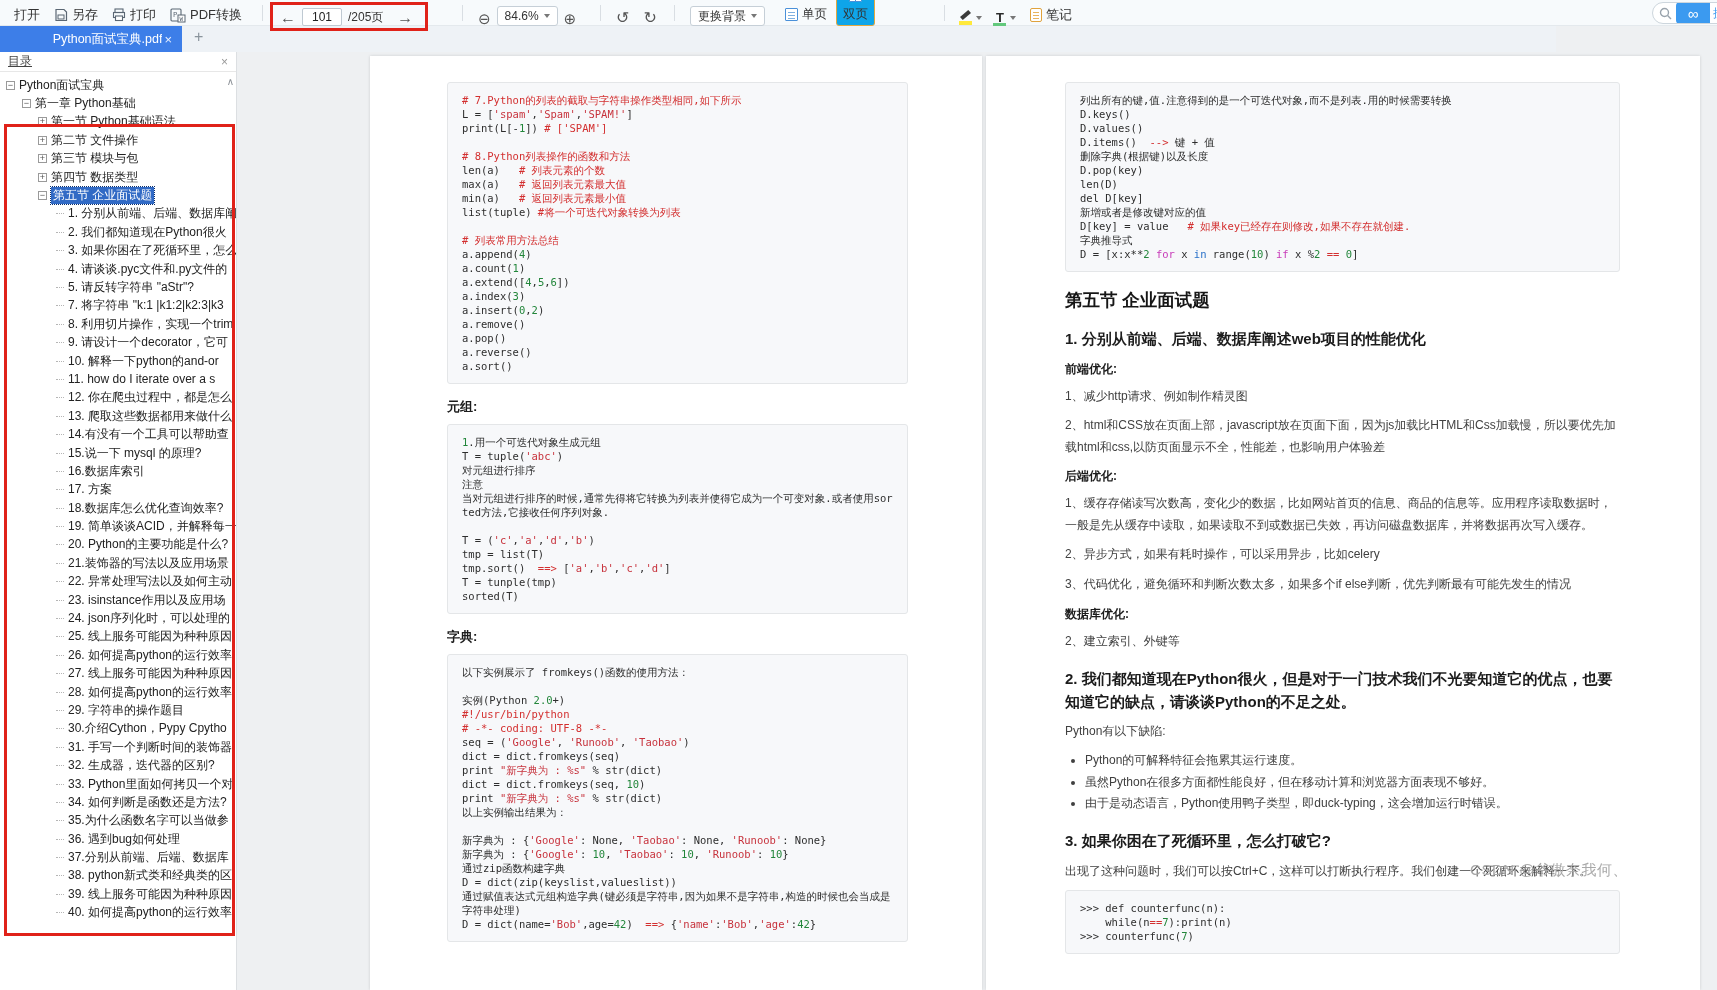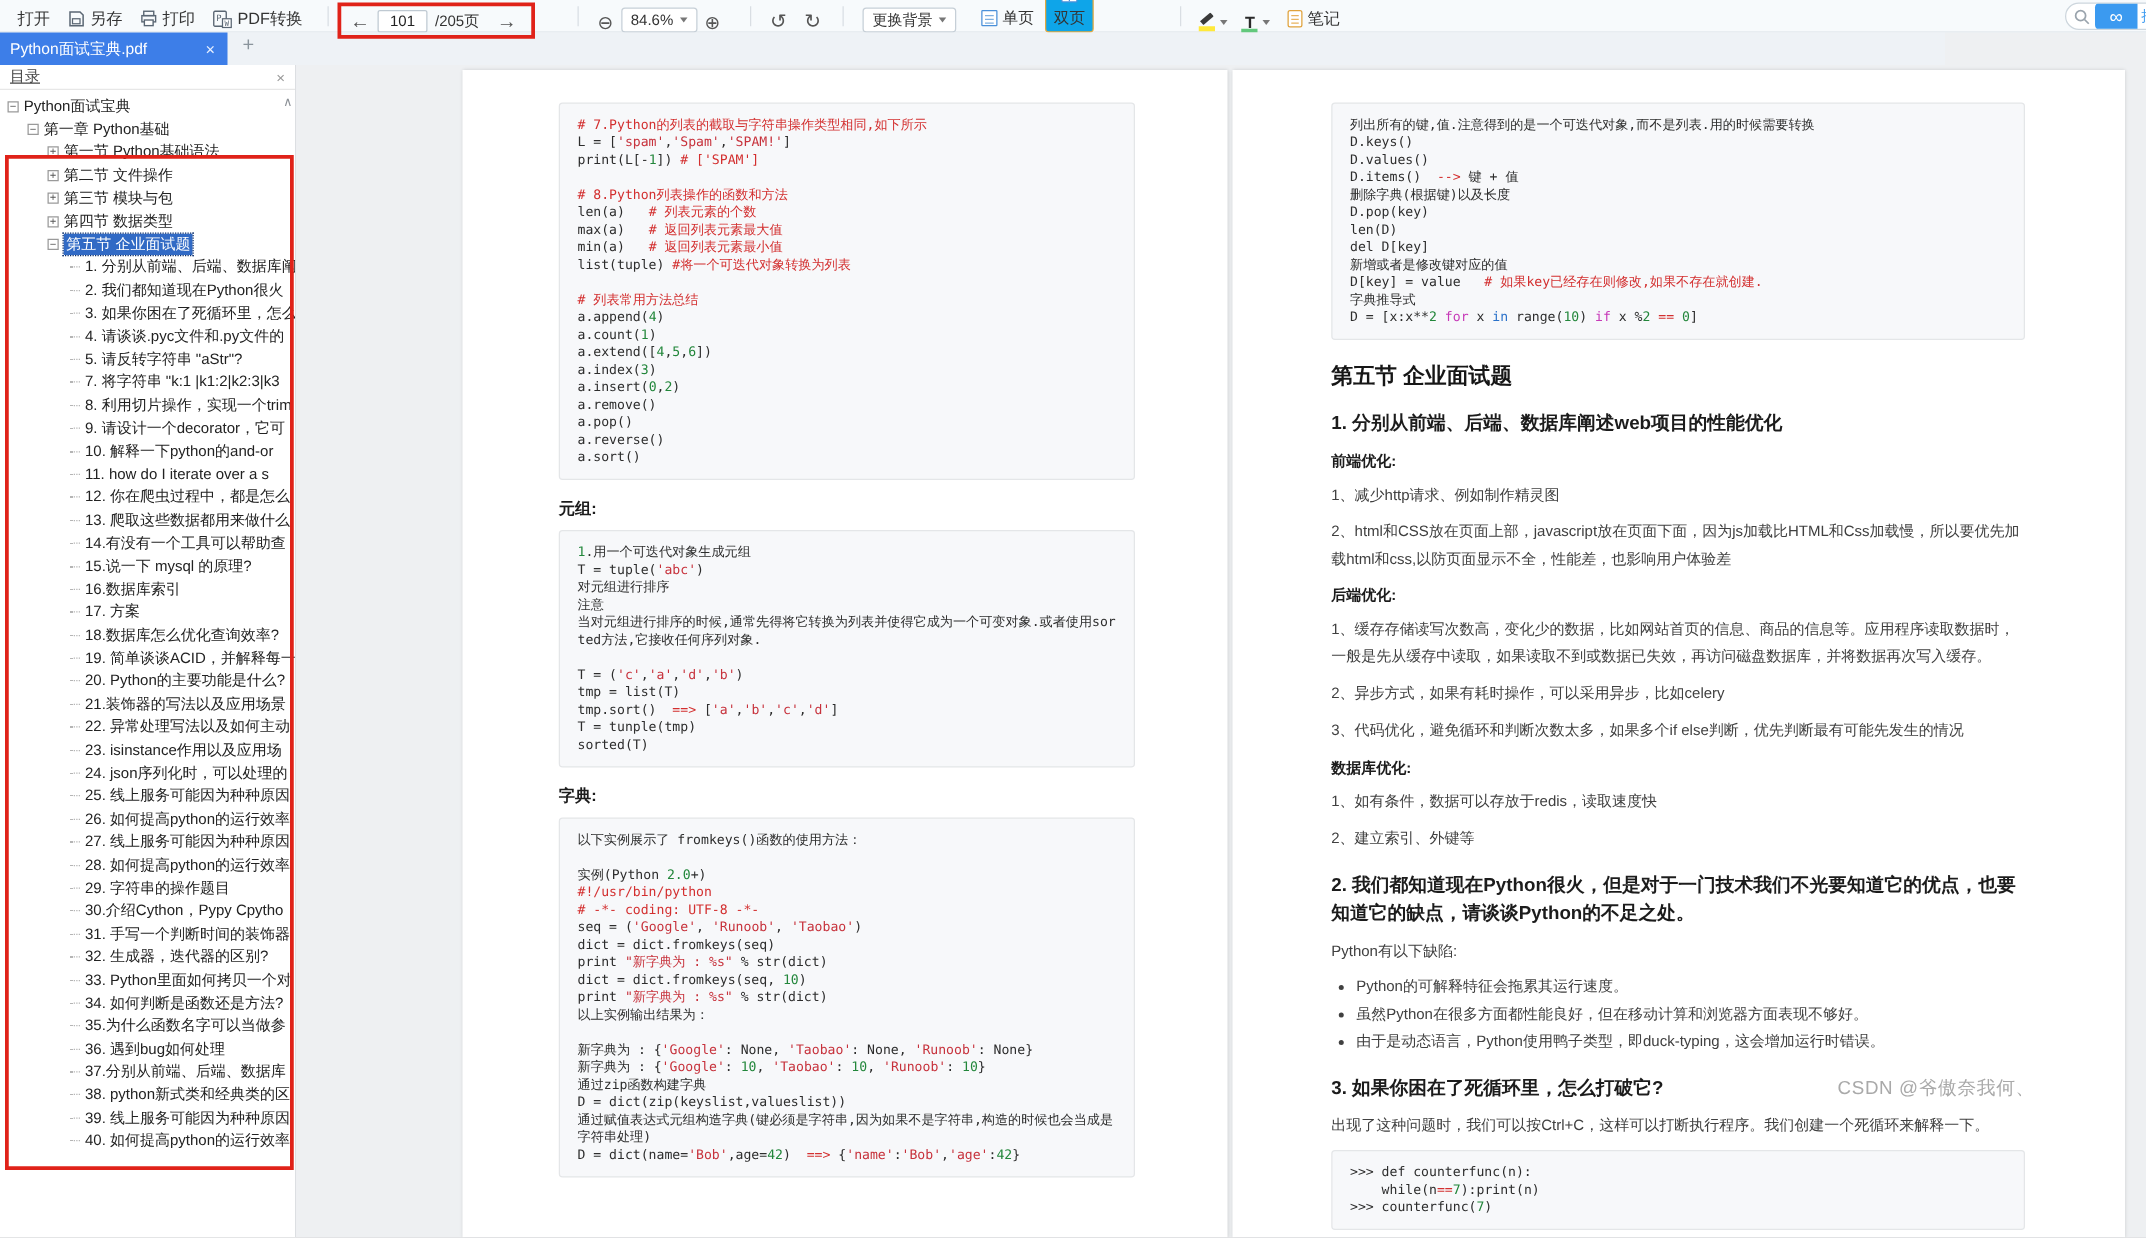--- a/index.html
+++ b/index.html
@@ -36,21 +36,21 @@
   .ttool .ink{position:absolute;left:1px;bottom:0;width:13px;height:3px;background:#62c87c;}
   .note-icon{width:12px;height:14px;border:1px solid #e0a23c;border-radius:2px;position:relative;background:#fff;}
   .note-icon i{position:absolute;left:2px;right:2px;height:1px;background:#e8b45f;}
   .search-pill{position:absolute;left:1652px;top:2px;width:120px;height:22px;border:1px solid #cdd6dd;
                border-radius:11px;background:#fff;display:flex;align-items:center;overflow:hidden;}
   .search-pill .mag{margin-left:6px;}
   .inf-btn{margin-left:4px;height:22px;min-width:34px;background:#3b9af0;color:#fff;font-size:15px;
            display:flex;align-items:center;justify-content:center;border-radius:4px 0 0 4px;}
   .inf-txt{color:#3b9af0;font-size:12px;padding-left:3px;white-space:nowrap;}
   
-  .tabbar{position:absolute;left:0;top:26px;width:1556px;height:26px;background:#eef2f6;}
+  .tabbar{position:absolute;left:0;top:26px;width:1556px;height:26px;background:#eef2f6;text-align:right;}
   .tab{position:absolute;left:0;top:0;width:182px;height:26px;background:#3d7ee8;color:#fff;
        display:flex;align-items:center;padding:0 8px;font-size:12.5px;}
   .tab .tab-title{flex:1;overflow:hidden;white-space:nowrap;}
   .tab .tab-close{color:#e8f0ff;font-size:13px;padding:0 2px;}
   .tab-plus{position:absolute;left:190px;top:2px;font-size:16px;color:#8a949c;padding:0 4px;}
   
   .sidebar{position:absolute;left:0;top:52px;width:237px;bottom:0;background:#fff;border-right:1px solid #dcdfe2;}
   .sb-head{height:20px;display:flex;align-items:center;padding:0 8px;border-bottom:1px solid #e7e7e7;
            font-size:12px;color:#444;}
   .sb-head .sb-title{flex:1;text-decoration:underline;}
@@ -440,21 +440,20 @@
         <div class="h-sect">第五节 企业面试题</div>
         <div class="h-q">1. 分别从前端、后端、数据库阐述web项目的性能优化</div>
         <div class="blabel">前端优化:</div>
         <div class="para">1、减少http请求、例如制作精灵图</div>
         <div class="para">2、html和CSS放在页面上部，javascript放在页面下面，因为js加载比HTML和Css加载慢，所以要优先加载html和css,以防页面显示不全，性能差，也影响用户体验差</div>
         <div class="blabel">后端优化:</div>
         <div class="para">1、缓存存储读写次数高，变化少的数据，比如网站首页的信息、商品的信息等。应用程序读取数据时，一般是先从缓存中读取，如果读取不到或数据已失效，再访问磁盘数据库，并将数据再次写入缓存。</div>
         <div class="para">2、异步方式，如果有耗时操作，可以采用异步，比如celery</div>
         <div class="para">3、代码优化，避免循环和判断次数太多，如果多个if else判断，优先判断最有可能先发生的情况</div>
         <div class="blabel">数据库优化:</div>
-        <div class="para">1、如有条件，数据可以存放于redis，读取速度快</div>
         <div class="para">2、建立索引、外键等</div>
         <div class="h-q">2. 我们都知道现在Python很火，但是对于一门技术我们不光要知道它的优点，也要知道它的缺点，请谈谈Python的不足之处。</div>
         <div class="para">Python有以下缺陷:</div>
         <ul class="blist">
           <li>Python的可解释特征会拖累其运行速度。</li>
           <li>虽然Python在很多方面都性能良好，但在移动计算和浏览器方面表现不够好。</li>
           <li>由于是动态语言，Python使用鸭子类型，即duck-typing，这会增加运行时错误。</li>
         </ul>
         <div class="h-q">3. 如果你困在了死循环里，怎么打破它?</div>
         <div class="para">出现了这种问题时，我们可以按Ctrl+C，这样可以打断执行程序。我们创建一个死循环来解释一下。</div>

